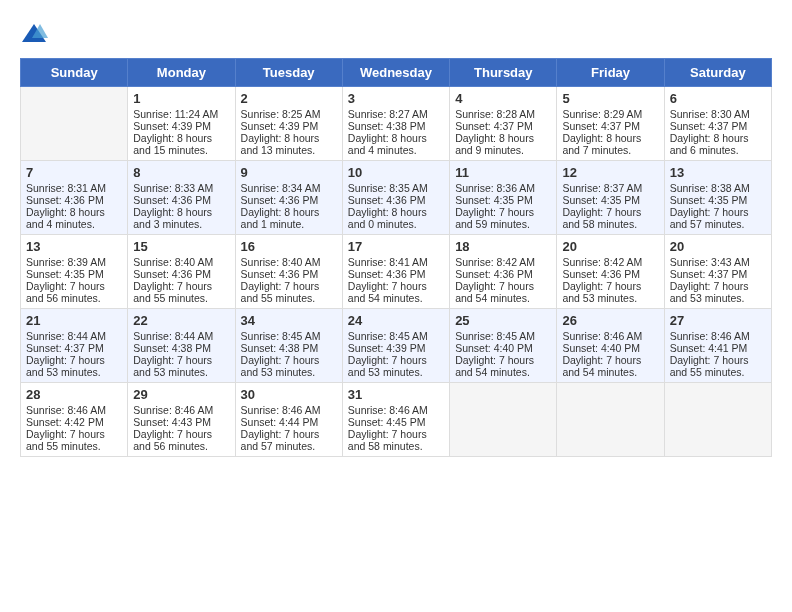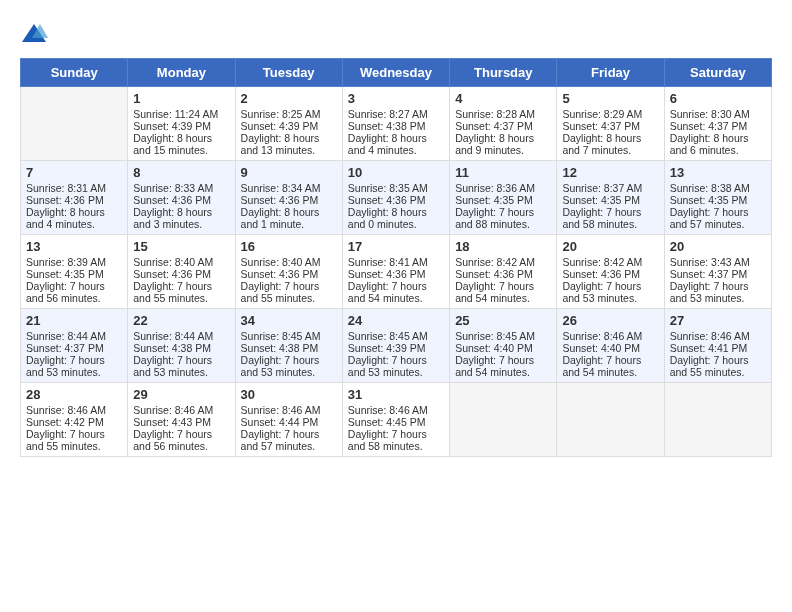--- a/index.html
+++ b/index.html
@@ -175,21 +175,21 @@
         <td>
           <span class="day-num">10</span>
           <div>Sunrise: 8:35 AM</div>
           <div>Sunset: 4:36 PM</div>
           <div>Daylight: 8 hours and 0 minutes.</div>
         </td>
         <td>
           <span class="day-num">11</span>
           <div>Sunrise: 8:36 AM</div>
           <div>Sunset: 4:35 PM</div>
-          <div>Daylight: 7 hours and 88 minutes.</div>
+          <div>Daylight: 7 hours and 59 minutes.</div>
         </td>
         <td>
           <span class="day-num">12</span>
           <div>Sunrise: 8:37 AM</div>
           <div>Sunset: 4:35 PM</div>
           <div>Daylight: 7 hours and 58 minutes.</div>
         </td>
         <td>
           <span class="day-num">13</span>
           <div>Sunrise: 8:38 AM</div>

